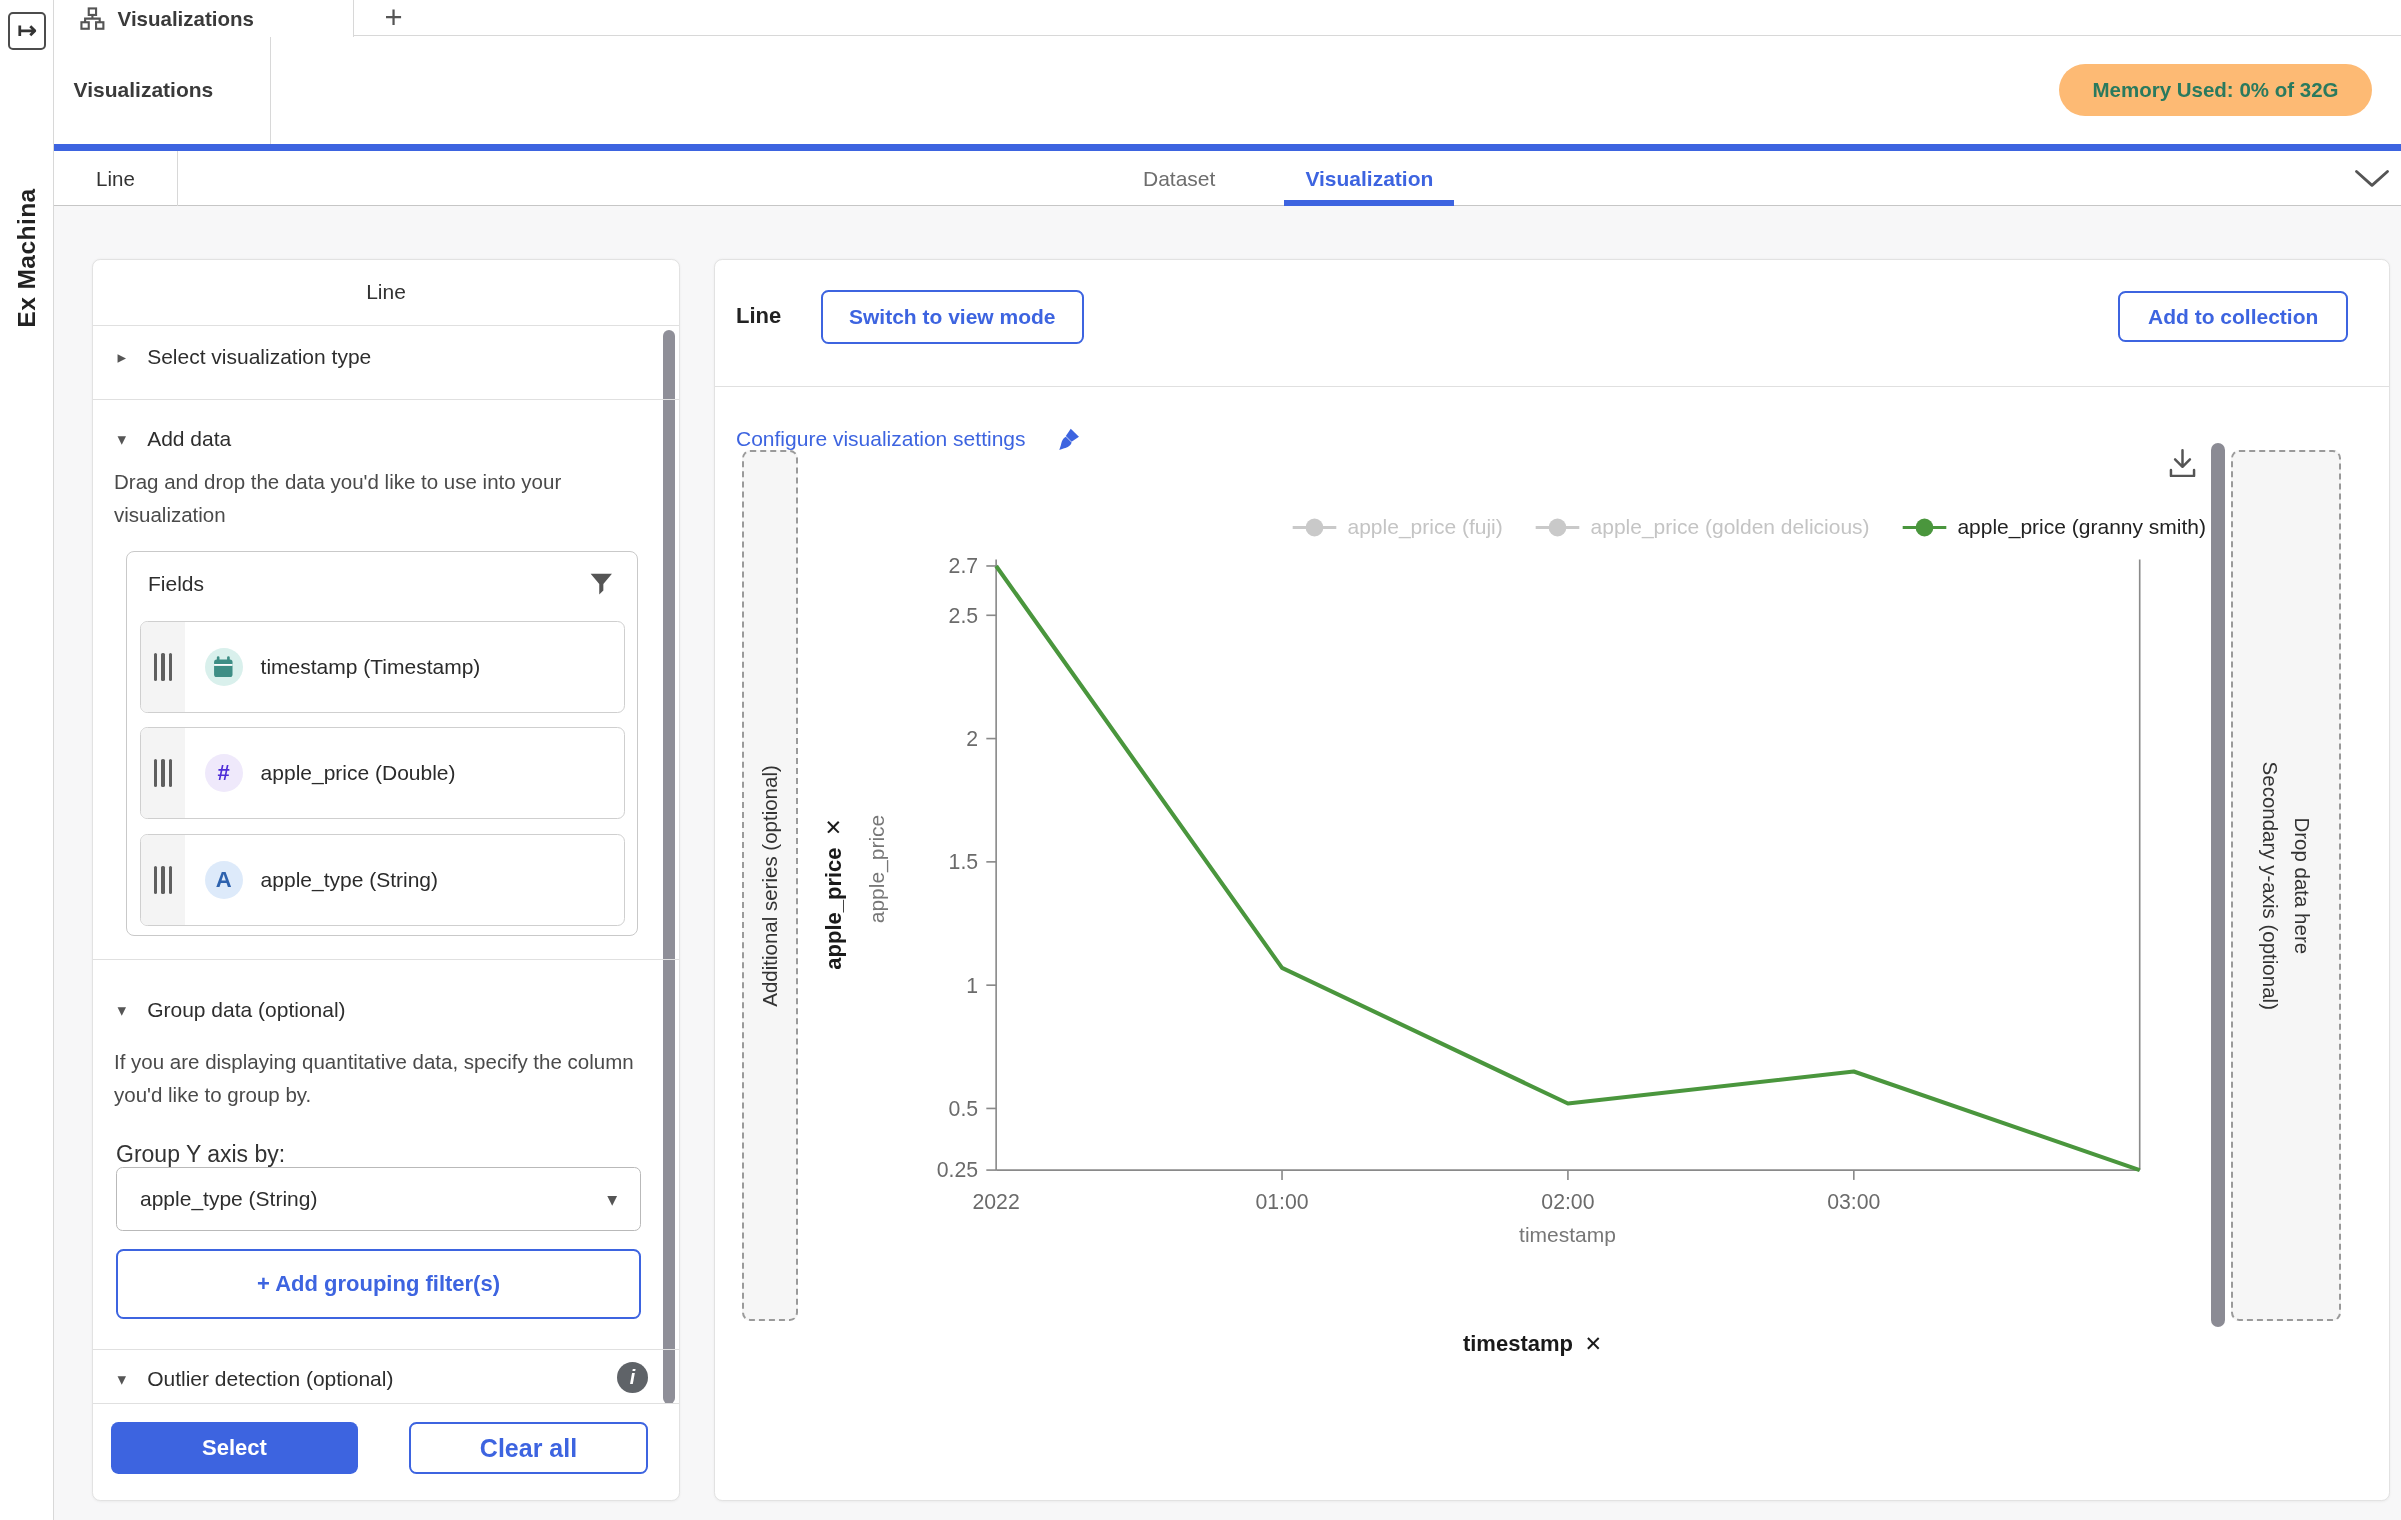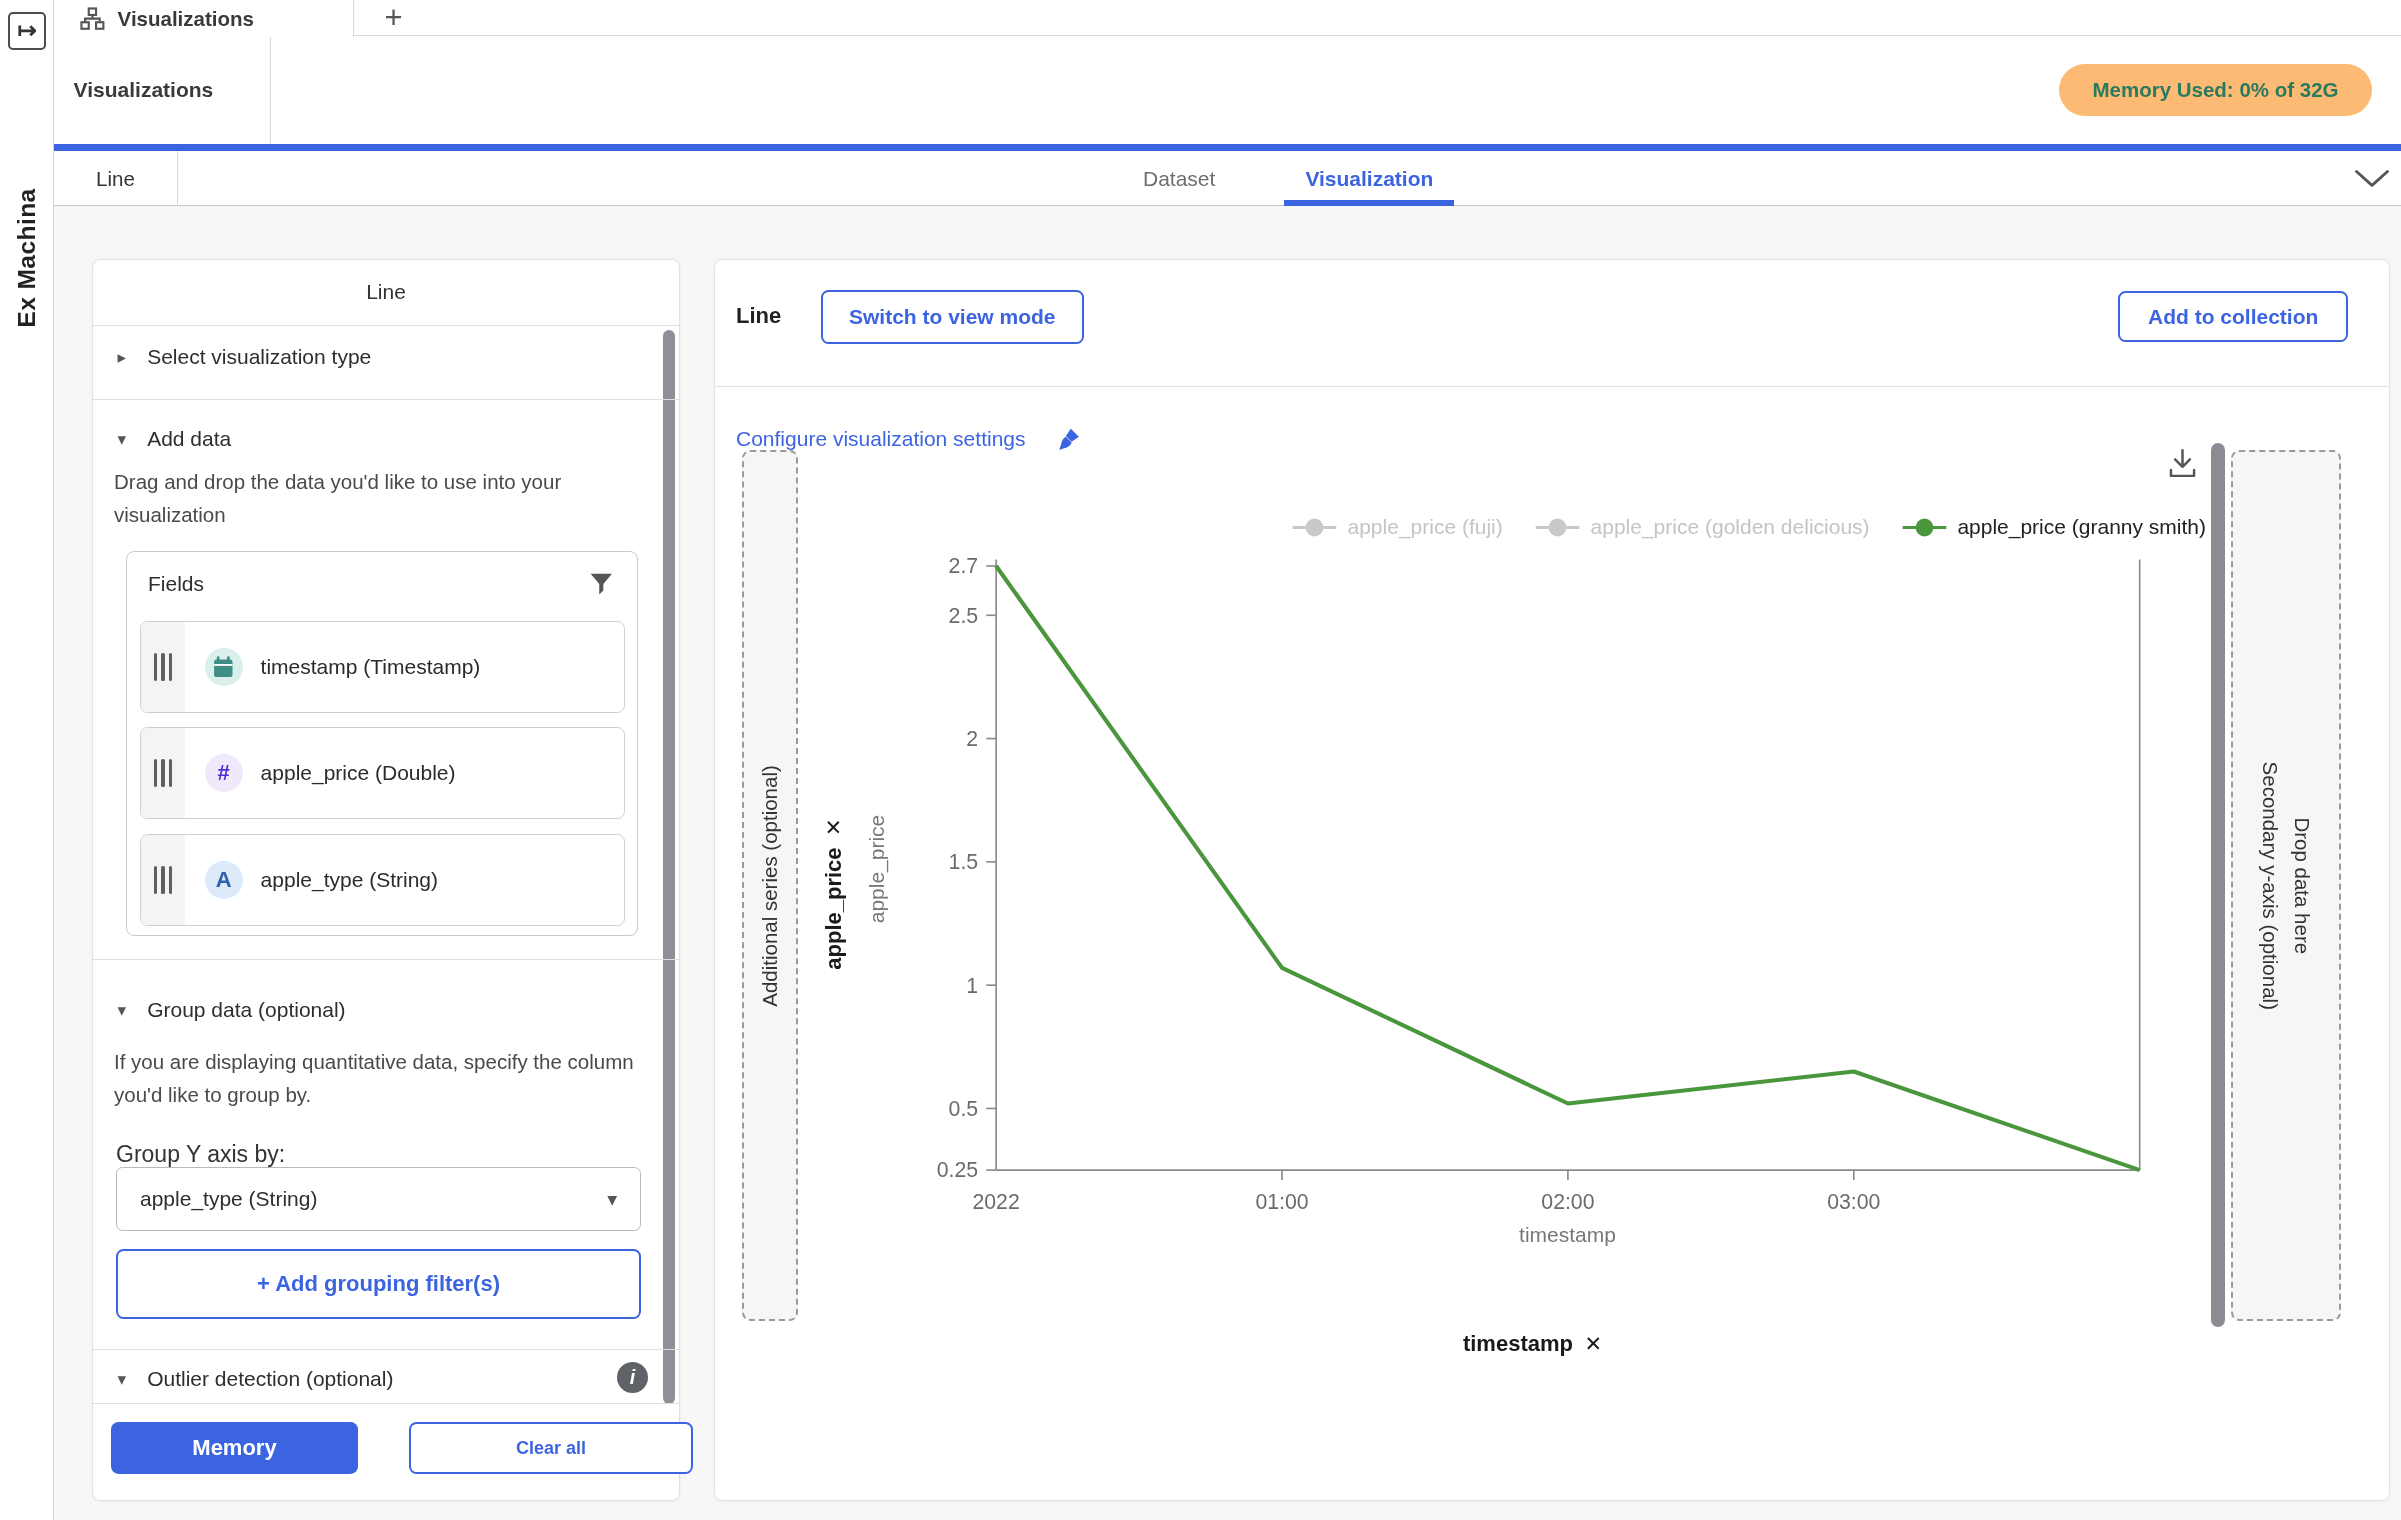--- a/index.html
+++ b/index.html
@@ -55,21 +55,21 @@
   .flabel { margin-left:18px; font-size:21px; color:#2b2b2b; }
   .group-label { position:absolute; left:23px; top:881px; font-size:23px; color:#333; }
   .select { position:absolute; left:23px; top:907px; width:525px; height:64px; border:1.6px solid #b9b9b9; border-radius:6.5px; display:flex; align-items:center; padding:0 23px; font-size:21px; color:#2e2e2e; background:#fff; }
   .select .caret { margin-left:auto; font-size:19.6px; color:#555; }
   .btn { display:flex; align-items:center; justify-content:center; border-radius:7.4px; font-weight:700; cursor:pointer; }
   .btn-outline { border:2.5px solid var(--blue); color:var(--blue); background:#fff;text-align:center; }
   .btn-fill { background:var(--blue); color:#fff; }
   .add-filter { position:absolute; left:23px; top:989px; width:525px; height:70px; font-size:22px; }
   .info-dot { position:absolute; right:31px; top:1102px; width:31px; height:31px; border-radius:50%; background:#5f6368; color:#fff; font-size:19.6px; font-weight:700; display:flex; align-items:center; justify-content:center; font-style:italic; }
   .apply { position:absolute; left:18px; top:1162px; width:247px; height:52px; font-size:22px; }
-  .clearall { position:absolute; left:316px; top:1162px; width:284px; height:52px; font-size:18px; }
+  .clearall { position:absolute; left:316px; top:1162px; width:239px; height:52px; font-size:25px; }
 
   
   .main { left:714px; top:259px; width:1676px; height:1242px; }
   .viz-type { position:absolute; left:21px; top:43px; font-size:22px; font-weight:700; color:#222; }
   .switch-btn { position:absolute; left:106px; top:29.5px; height:54px; padding:0 26px; font-size:21px; }
   .addcol-btn { position:absolute; left:1403px; top:31px; height:51px; padding:0 28px; font-size:21px; }
   .main-div { top:126px; }
   .config-link { position:absolute; left:21px; top:167px; display:flex; align-items:center; gap:30px; font-size:21px; color:var(--blue); }
   .dropzone { position:absolute; border:2.5px dashed #9a9a9a; border-radius:8.2px; background:#f6f6f6; display:flex; align-items:center; justify-content:center; }
   .dz-left { left:27px; top:190px; width:56px; height:871px; }
@@ -210,21 +210,21 @@
     <div class="btn btn-outline add-filter">+ Add grouping filter(s)</div>
 
     <div class="hdiv" style="top:1089px"></div>
     <div class="sec-head" style="top:1107px">
       <span class="tri">▾</span>
       <span>Outlier detection (optional)</span>
     </div>
     <div class="info-dot">i</div>
     <div class="hdiv" style="top:1143px"></div>
 
-    <div class="btn btn-fill apply">Memory</div>
+    <div class="btn btn-fill apply">Select</div>
     <div class="btn btn-outline clearall">Clear all</div>
   </section>
 
   <section class="card main">
     <div class="viz-type">Line</div>
     <div class="btn btn-outline switch-btn">Switch to view mode</div>
     <div class="btn btn-outline addcol-btn">Add to collection</div>
     <div class="hdiv main-div"></div>
 
     <div class="config-link">

